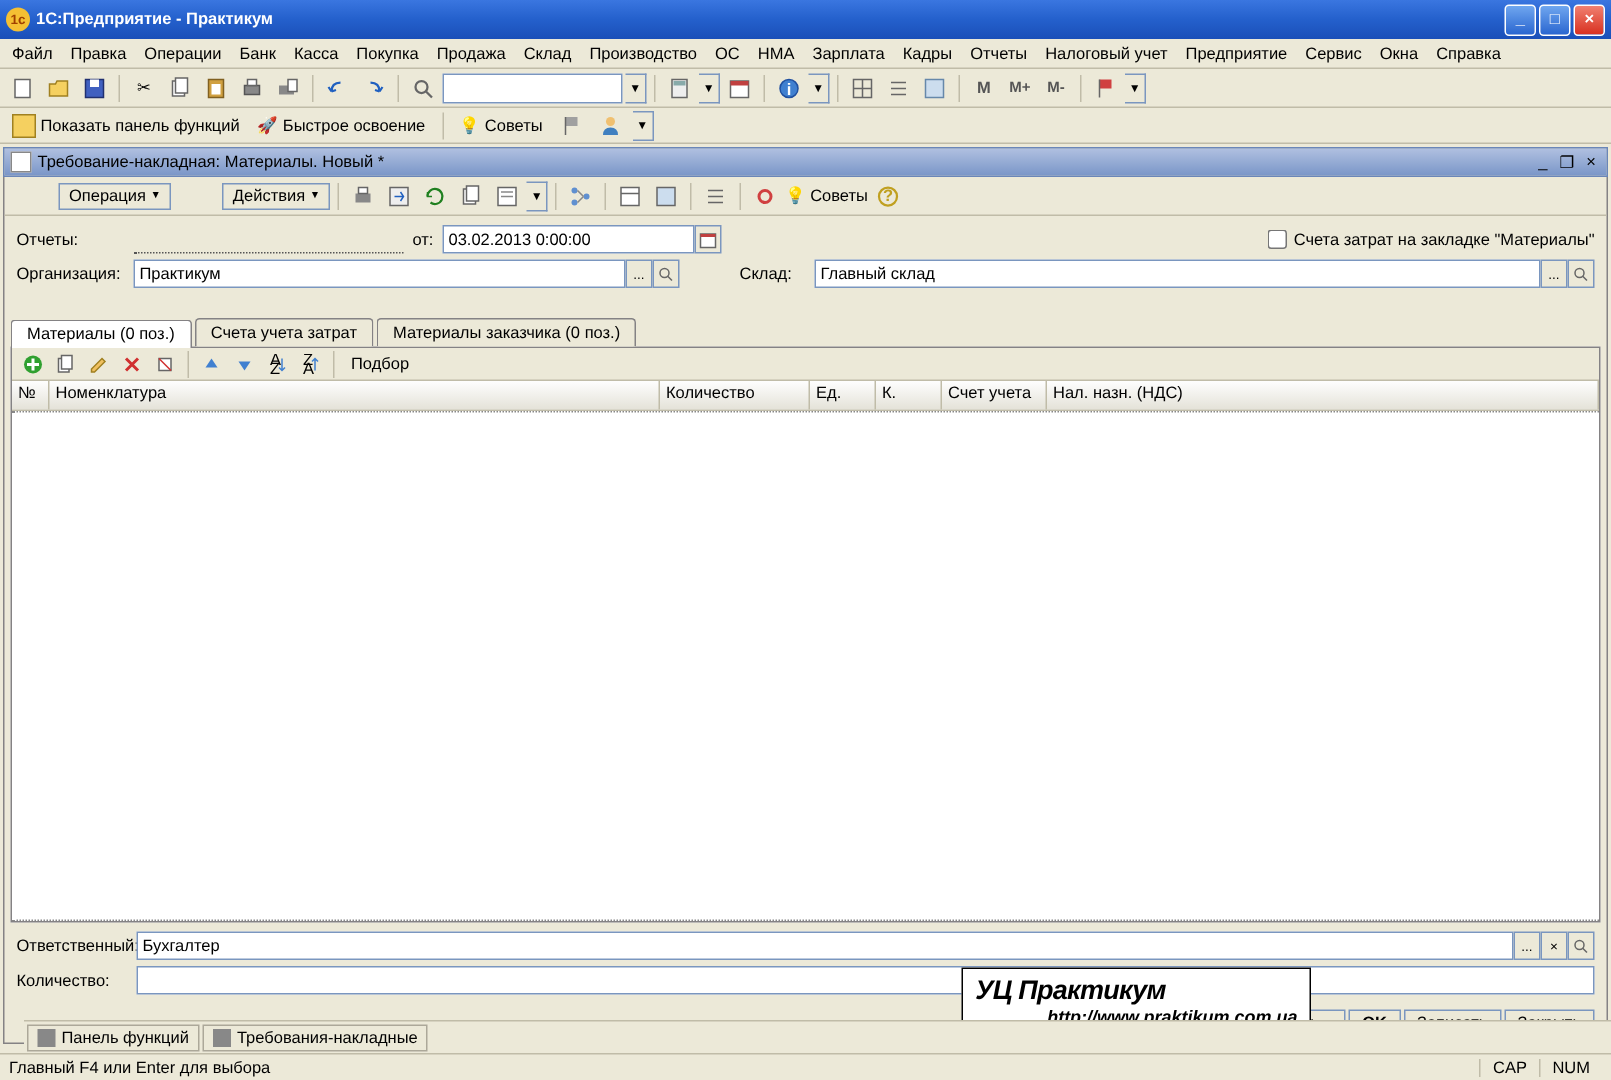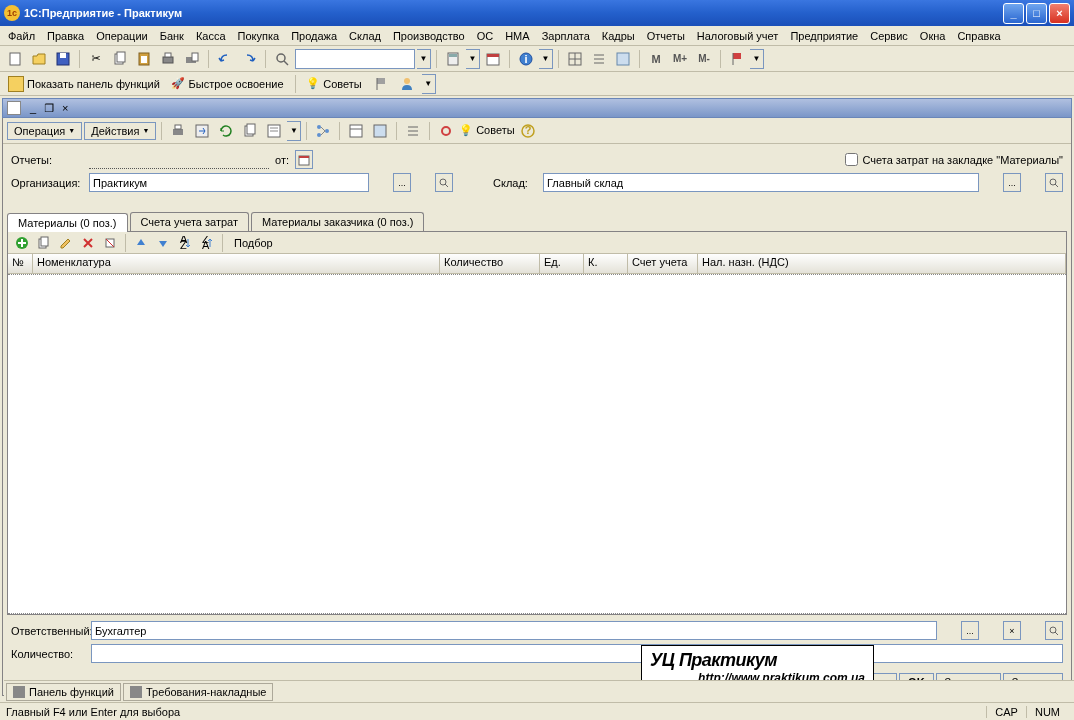--- a/index.html
+++ b/index.html
@@ -33,33 +33,33 @@
 .inner-header { height:20px; background: linear-gradient(to bottom,#b0c0e0,#7a96c8); border:1px solid #6a86b8; margin:2px 2px 0 2px; display:flex; align-items:center; padding:0 4px; color:#000; }
 .inner-header .inner-icon { width:14px;height:14px;background:#fff;border:1px solid #888;margin-right:4px;}
 .inner-header .inner-title { flex:1; font-weight:normal; }
 .inner-ctrl { font-size:11px; margin-left:2px; cursor:pointer; padding:0 3px;}
 
 
 .doc-area { margin:0 2px 2px 2px; background:#ece9d8; border:1px solid #848284; border-top:none; }
 
 
 .doc-toolbar { height:26px; display:flex; align-items:center; padding:2px 4px; gap:2px; border-bottom:1px solid #c0bca8;}
-.doc-drop { border:1px solid #7a96bf; background:#ece9d8; padding:2px 6px; display:flex; align-items:center; gap:3px; cursor:pointer;}
+.doc-drop { border:1px solid #7a96bf; background:#ece9d8; padding:2px 6px; display:flex; align-items:center; gap:3px; cursor:pointer;margin-left:32px;}
 .doc-drop .arrow { font-size:7px;}
 
 
 .form-rows { padding:6px 8px 4px 8px; }
 .form-row { display:flex; align-items:center; margin-bottom:4px; }
 .form-label { width:78px; }
 .form-input { border:1px solid #7a96bf; background:#fff; height:19px; padding:1px 3px; }
 .input-number { width:180px; border-bottom:1px dotted #555; border-top:none;border-left:none;border-right:none; background:transparent; height:18px;}
 .from-lbl { margin: 0 6px; }
 .date-input { width:168px; }
 .cal-btn { width:18px; height:19px; border:1px solid #7a96bf; background:#ece9d8; display:flex;align-items:center;justify-content:center; cursor:pointer;}
-.lookup { display:flex;gap:24px; }
+.lookup { display:flex; }
 .lookup-text { flex:1; }
 .lookup-dots { width:18px; height:19px; border:1px solid #7a96bf; background:#ece9d8; font-size:9px;display:flex;align-items:center;justify-content:center;cursor:pointer;}
 .lookup-mag { width:18px; height:19px; border:1px solid #7a96bf; background:#ece9d8; display:flex;align-items:center;justify-content:center;cursor:pointer;}
 .checkbox-right { margin-left:auto; display:flex; align-items:center; gap:4px;}
 
 
 .tabs { display:flex; padding: 12px 4px 0 4px; }
 .tab { border:1px solid #848284; border-bottom:none; padding:3px 10px; background:#ece9d8; margin-right:2px; cursor:pointer; border-radius:3px 3px 0 0;}
 .tab.active { background:#fff; position:relative; top:1px; }
 .tab-content { margin:0 4px; border:1px solid #848284; background:#fff; }
@@ -85,21 +85,21 @@
 .act-btn { border:1px solid #7a96bf; background:#ece9d8; padding:2px 8px; cursor:pointer;}
 .act-btn.bold { font-weight:bold;}
 .act-drop-arrow{font-size:7px; margin-left:2px;}
 
 
 .watermark { position:absolute; right:200px; bottom:30px; background:#fff; border:1px solid #000; padding:4px 8px; font-family: 'Arial Black', Arial; }
 .watermark .wm-title { font-size:18px; font-weight:900; font-style:italic; letter-spacing:-0.5px;}
 .watermark .wm-url { font-size:12px; font-weight:bold; font-style:italic; color:#000;margin-left:48px;}
 
 
-.taskbar { position:absolute; bottom:18px; left:4px; right:0; height:22px; background:#ece9d8; border-top:1px solid #c0bca8; display:flex; align-items:center; padding:0 2px; gap:2px;}
+.taskbar { position:absolute; bottom:18px; left:16px; right:0; height:22px; background:#ece9d8; border-top:1px solid #c0bca8; display:flex; align-items:center; padding:0 2px; gap:2px;}
 .task-btn { border:1px solid #aca899; background:#ece9d8; padding:2px 6px; display:flex; align-items:center; gap:4px; cursor:pointer; height:18px;}
 .task-btn.active { background:#fff; border:1px solid #7a96bf;}
 .task-icon{width:12px;height:12px;background:#888;}
 
 
 .statusbar { position:absolute; bottom:0; left:0; right:0; height:18px; background:#ece9d8; border-top:1px solid #c0bca8; display:flex; align-items:center; padding:0 6px;}
 .status-text { flex:1; }
 .status-ind { border-left:1px solid #c0bca8; padding:0 8px;}
 
 
@@ -285,20 +285,21 @@
       <svg width="16" height="16">
         <circle cx="8" cy="5" r="3" fill="#f0c070"></circle>
         <path d="M3 14 Q3 9 8 9 Q13 9 13 14" fill="#4080c0"></path>
       </svg>
     </div>
   <div class="tb-drop">▼</div>
 </div>
 
 <div class="inner-header">
   <div class="inner-icon"></div>
+  <div class="inner-title">Требование-накладная: Материалы. Новый *</div>
   <div class="inner-ctrl">_</div>
   <div class="inner-ctrl">❐</div>
   <div class="inner-ctrl">×</div>
 </div>
 
 <div class="doc-area">
 
   <div class="doc-toolbar">
     <div class="doc-drop">
         <span>Операция</span>
@@ -386,20 +387,21 @@
           <text x="8" y="11" text-anchor="middle" fill="#c0a020" font-size="9" font-weight="bold">?</text>
         </svg>
       </div>
   </div>
 
   <div class="form-rows">
     <div class="form-row">
       <div class="form-label">Отчеты:</div>
       <input class="input-number" style="">
       <div class="from-lbl">от:</div>
+      <input class="form-input date-input" value="03.02.2013 0:00:00" style="">
       <div class="cal-btn">
           <svg width="12" height="12">
             <rect x="1" y="2" width="10" height="9" fill="#fff" stroke="#666"></rect>
             <rect x="1" y="2" width="10" height="2" fill="#c04040"></rect>
           </svg>
         </div>
       <div class="checkbox-right">
         <input type="checkbox" style="">
         <span>Счета затрат на закладке "Материалы"</span>
       </div>

